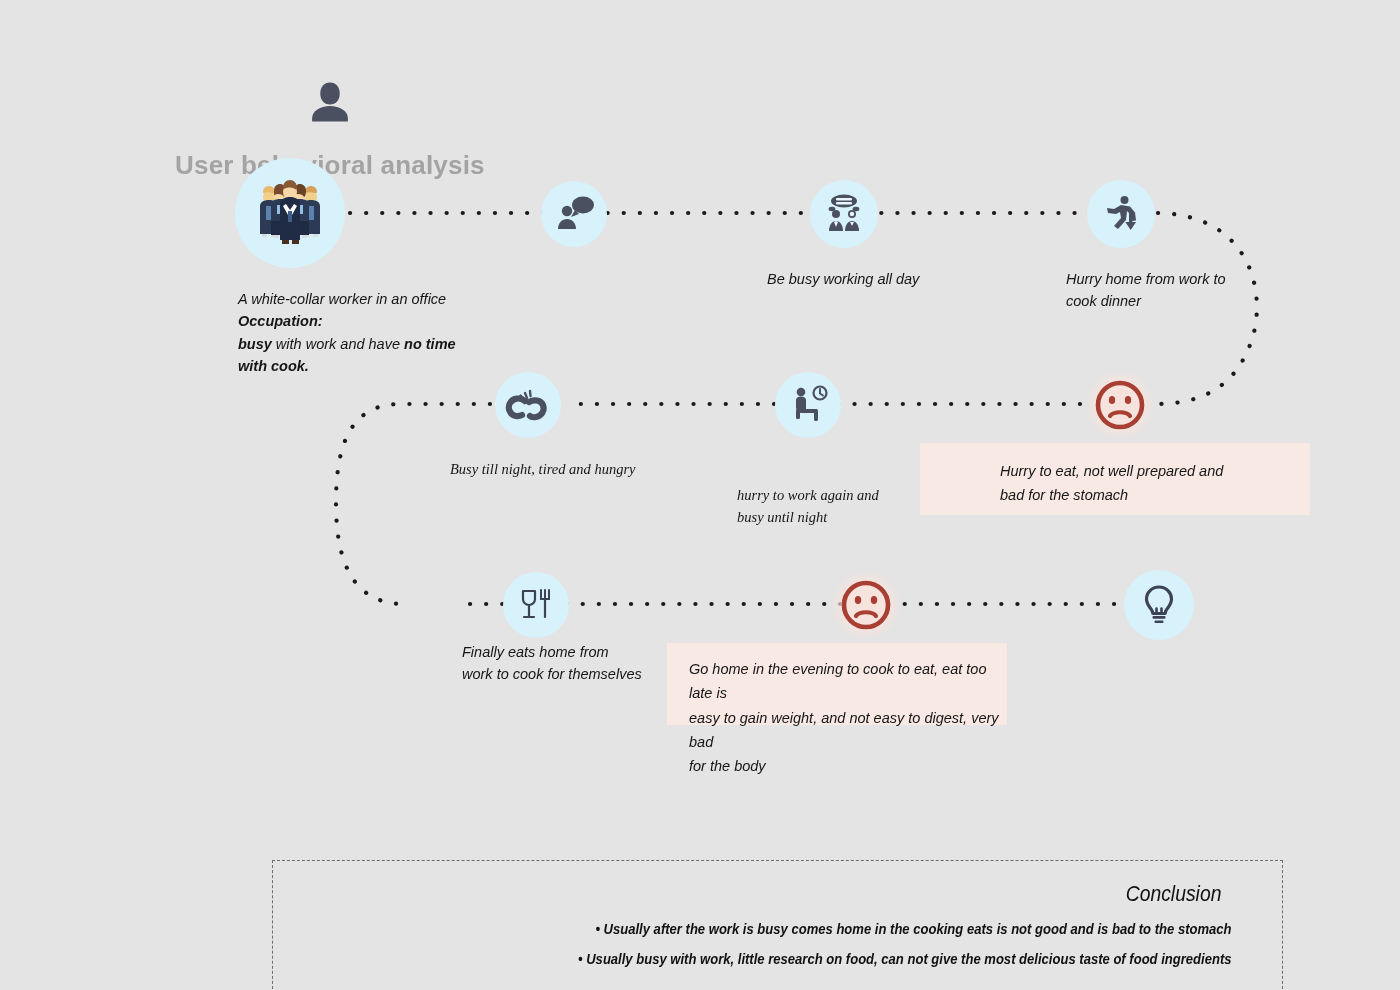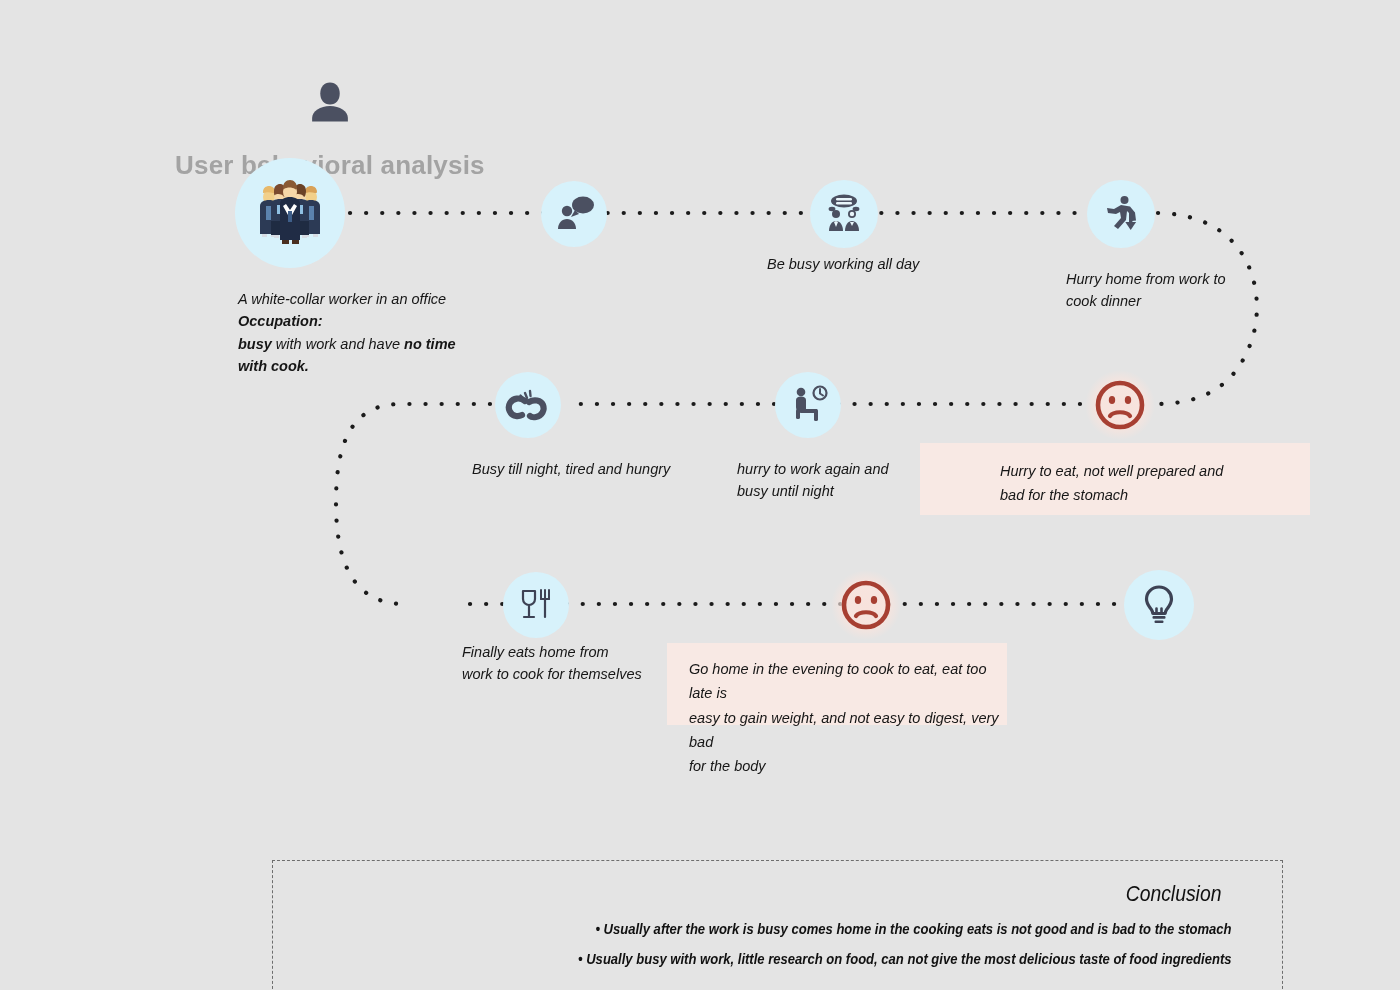--- a/index.html
+++ b/index.html
@@ -241,21 +241,21 @@
         <circle cx="15" cy="23" r="4" fill="#4b5061"></circle>
         <path d="M8 40c0-6 3-10 7-10s7 4 7 10z" fill="#4b5061"></path>
         <path d="M13 31l2 5 2-5-2-1z" fill="#e9f6fb"></path>
         <circle cx="31" cy="23" r="4" fill="#4b5061"></circle>
         <circle cx="31" cy="23" r="2.2" fill="#e9f6fb"></circle>
         <path d="M24 40c0-6 3-10 7-10s7 4 7 10z" fill="#4b5061"></path>
         <path d="M29 31l2 4 2-4z" fill="#e9f6fb"></path>
       </svg>
     </span>
   </div>
-  <div class="caption" style="left:767px; top:253px; width:240px;">
+  <div class="caption" style="left:767px; top:268px; width:240px;">
     <div>Be busy working all day</div>
   </div>
 
   <div class="node blue" style="left:1087px; top:180px; width:68px; height:68px;">
     <span>
       <svg width="46" height="46" viewBox="0 0 46 46">
         <circle cx="26.5" cy="9" r="4" fill="#4b5061"></circle>
         <path d="M23 14l-7 4-7-1 1 5 8 1 4-2 1 6-7 8 4 3 8-9 1-9 4 4 1 6 4-0.5-1-8-5-6z" fill="#4b5061"></path>
         <rect x="31" y="21" width="3.4" height="12" fill="#4b5061"></rect>
         <path d="M27.3 31l5.4 8 5.4-8z" fill="#4b5061"></path>
@@ -287,35 +287,35 @@
       <svg width="44" height="44" viewBox="0 0 44 44">
         <circle cx="34" cy="10" r="6.5" fill="none" stroke="#4b5061" stroke-width="2.2"></circle>
         <path d="M34 6v4.5l3 2" fill="none" stroke="#4b5061" stroke-width="2" stroke-linecap="round"></path>
         <circle cx="15" cy="9" r="4.3" fill="#4b5061"></circle>
         <path d="M10 17c0-2 2-3.5 5-3.5s5 1.5 5 3.5v9h11v4H16c-3.4 0-6-2.6-6-6z" fill="#4b5061"></path>
         <rect x="28" y="26" width="4" height="12" rx="1.6" fill="#4b5061"></rect>
         <rect x="10" y="26" width="4" height="10" rx="1.6" fill="#4b5061"></rect>
       </svg>
     </span>
   </div>
-  <div class="caption" style="left:737px; top:458px; width:240px;">
+  <div class="caption" style="left:737px; top:484px; width:240px;font-family:Liberation Serif, serif;">
     <div>hurry to work again and</div>
     <div>busy  until night</div>
   </div>
 
   <div class="node blue" style="left:495px; top:372px; width:66px; height:66px;">
     <span>
       <svg width="46" height="46" viewBox="0 0 46 46">
         <path d="M20 11l2 5M25 9l0.5 5M15.5 13.5l3.5 3.5" stroke="#4b5061" stroke-width="2.4" stroke-linecap="round" fill="none"></path>
         <path d="M20 19c-5-4-12-3-15 2s0 12 6 13c3 0.5 5-0.5 6-1" fill="none" stroke="#4b5061" stroke-width="6.2" stroke-linecap="round"></path>
         <path d="M24 20c5-3 12-2 14 3s-1 11-7 12c-3 0.5-5 0-6-1" fill="none" stroke="#4b5061" stroke-width="6.2" stroke-linecap="round"></path>
       </svg>
     </span>
   </div>
-  <div class="caption" style="left:472px; top:458px; width:280px;">
+  <div class="caption" style="left:450px; top:458px; width:280px;font-family:Liberation Serif, serif;">
     <div>Busy till night, tired and hungry</div>
   </div>
 
   <div class="node blue" style="left:503px; top:572px; width:66px; height:66px;">
     <span>
       <svg width="44" height="44" viewBox="0 0 44 44">
         <path d="M9 8h12v8a6 6 0 0 1-12 0z" fill="none" stroke="#3d4254" stroke-width="2.2" stroke-linejoin="round"></path>
         <path d="M15 22v12M10 34h10" fill="none" stroke="#3d4254" stroke-width="2.2" stroke-linecap="round"></path>
         <path d="M27 7v9M31 7v9M35 7v9" stroke="#3d4254" stroke-width="2" stroke-linecap="round" fill="none"></path>
         <path d="M27 16h8M31 16v18" fill="none" stroke="#3d4254" stroke-width="2.2" stroke-linecap="round"></path>

